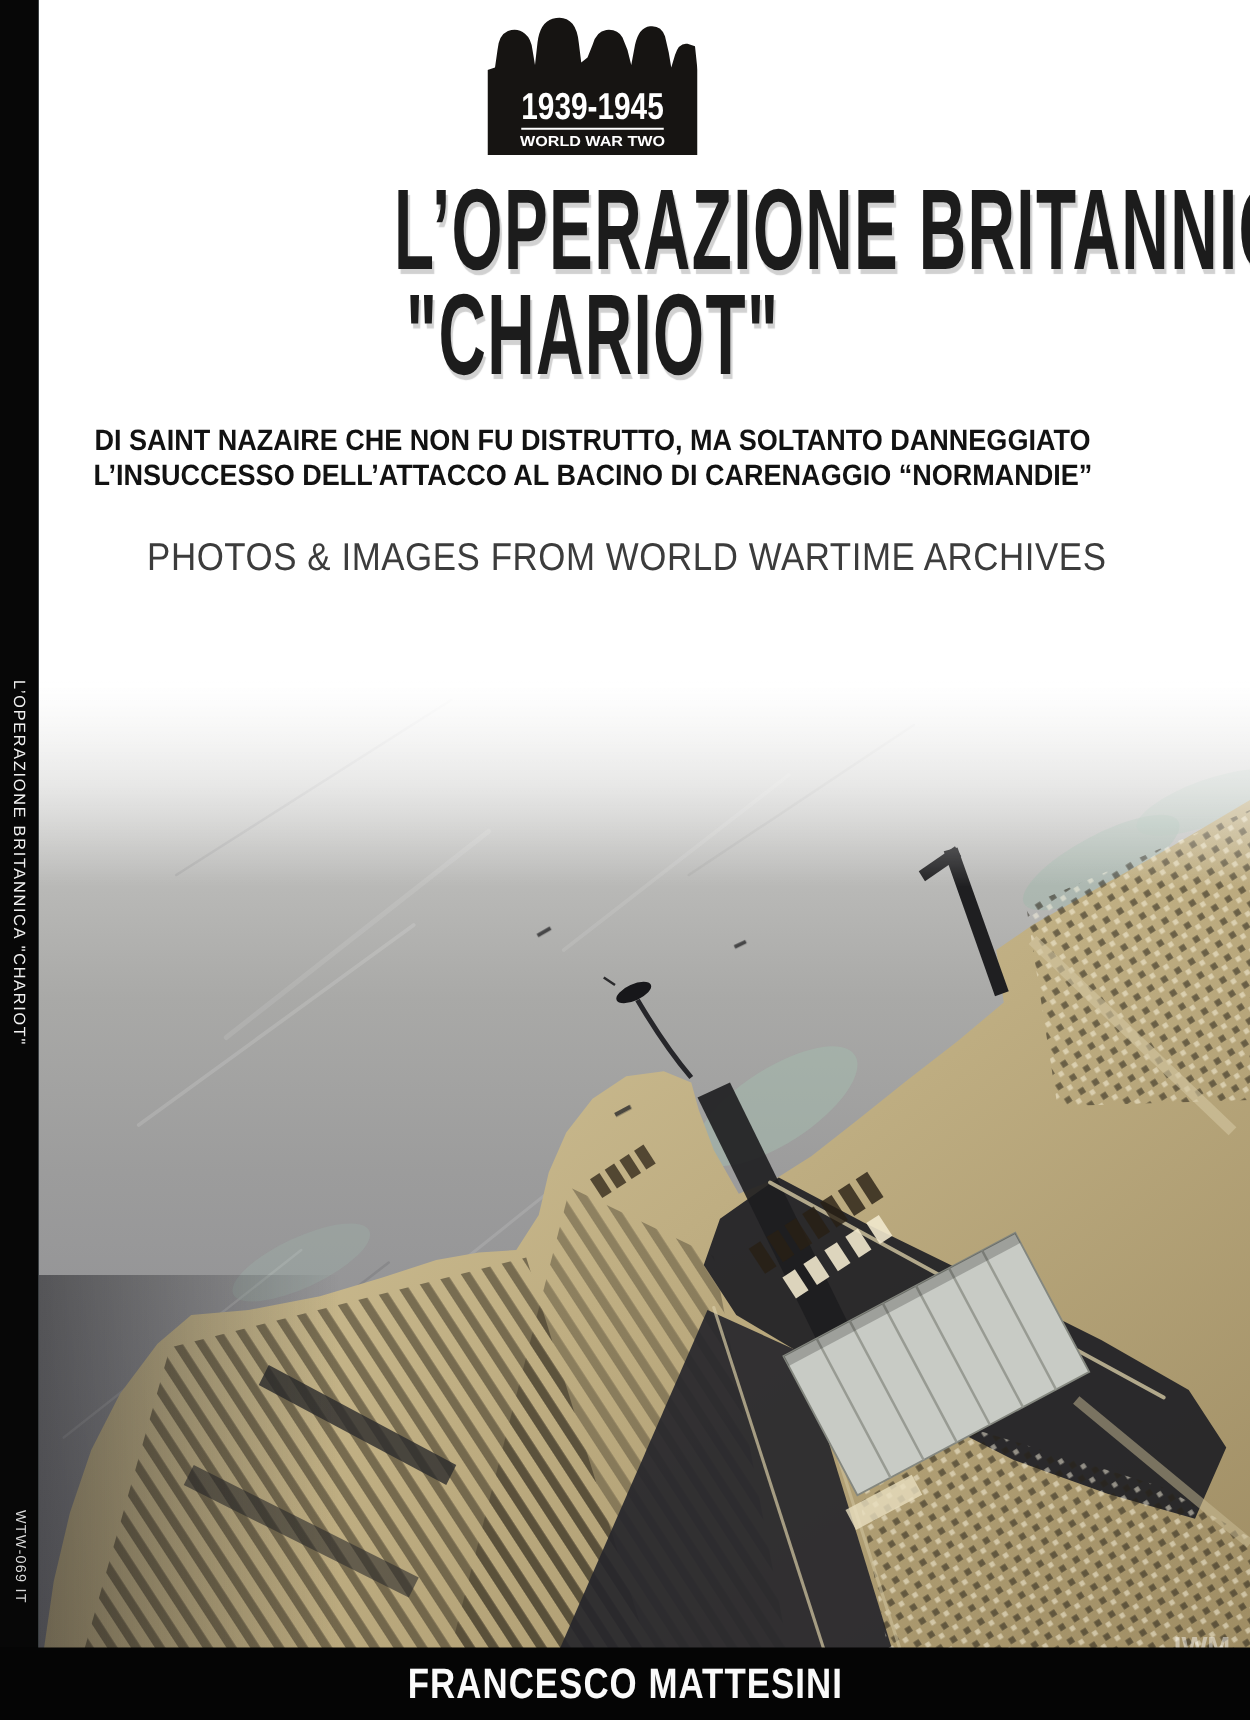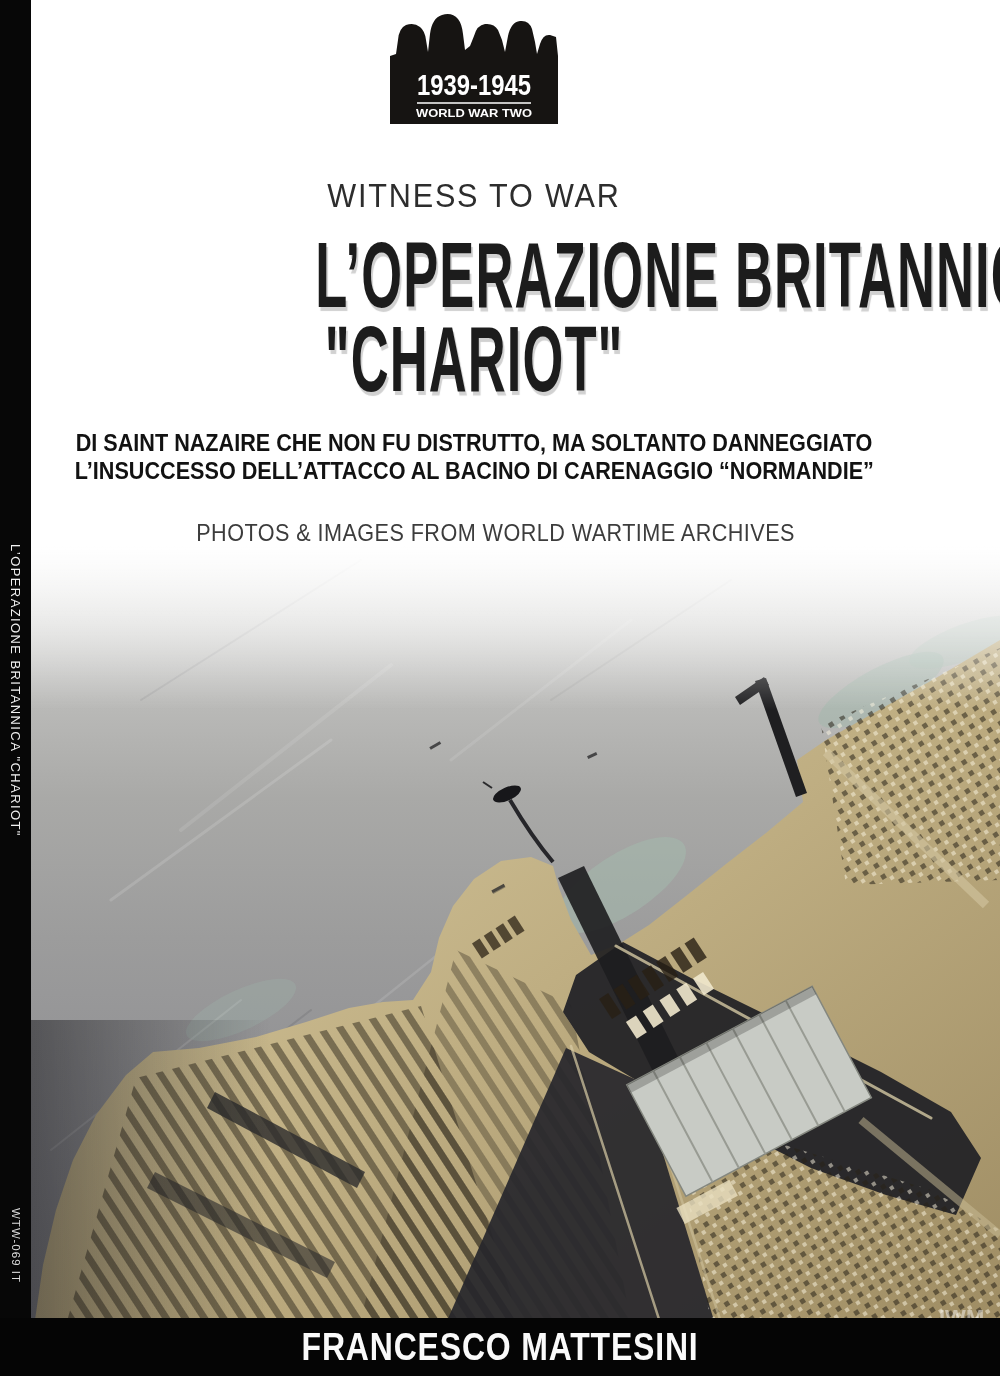--- a/index.html
+++ b/index.html
@@ -31,30 +31,30 @@
     margin-top:18px;font-weight:bold;font-size:92px;line-height:84px;color:#1c1c1c;
     letter-spacing:2px;
     text-shadow:3px 4px 1px rgba(90,90,90,.28);
   }
   .title .cond{transform:scaleX(.57);}
   .subtitle{
     margin-top:28px;font-weight:bold;font-size:23.5px;line-height:28px;color:#121212;
   }
   .subtitle .cond{transform:scaleX(.92);}
   .credit{
-    margin-top:34px;font-size:24px;color:#3c3c3c;letter-spacing:.5px;margin-left:44px;
+    margin-top:34px;font-size:31px;color:#3c3c3c;letter-spacing:.5px;margin-left:44px;
   }
   .credit .cond{transform:scaleX(.9);}
   
   .author-band{
     position:absolute;left:0;bottom:0;width:100%;height:58px;background:#050505;z-index:7;
     display:flex;align-items:center;justify-content:center;
   }
   .author{
-    color:#fafafa;font-weight:bold;font-size:39px;letter-spacing:1px;
+    color:#fafafa;font-weight:bold;font-size:34px;letter-spacing:1px;
   }
   .author .cond{transform:scaleX(.82);}
 </style>
 </head>
 <body>
 
 <div class="cover">
 
   <div class="spine">
     <div class="spine-text spine-title">L’OPERAZIONE BRITANNICA "CHARIOT"</div>
@@ -218,23 +218,20 @@
             L40,24 Q42,8 52,5 Q62,2 68,9 Q72,14 73,24 L75,40 L80,36 L84,26
             Q87,15 95,14 Q104,13 108,20 L112,30 L115,42 L118,26 Q121,12 130,11
             Q139,10 142,19 L145,32 L147,44 L150,34 Q153,24 160,25 L166,27 L168,46
             L168,114 Z"></path>
           <text x="84" y="85" text-anchor="middle" fill="#ffffff" font-family="Liberation Sans, sans-serif" font-weight="bold" font-size="30" textLength="114" lengthAdjust="spacingAndGlyphs">1939-1945</text>
           <line x1="27" y1="93" x2="141" y2="93" stroke="#ffffff" stroke-width="1.6"></line>
           <text x="84" y="107" text-anchor="middle" fill="#ffffff" font-family="Liberation Sans, sans-serif" font-weight="bold" font-size="11.5" textLength="116" lengthAdjust="spacingAndGlyphs">WORLD WAR TWO</text>
         </svg>
       </div>
 
-      <div class="series">
-        <span class="cond">WITNESS TO WAR</span>
-      </div>
 
       <div class="title">
         <div><span class="cond">L’OPERAZIONE BRITANNICA</span></div>
         <div><span class="cond">"CHARIOT"</span></div>
       </div>
 
       <div class="subtitle">
         <div><span class="cond">DI SAINT NAZAIRE CHE NON FU DISTRUTTO, MA SOLTANTO DANNEGGIATO</span></div>
         <div><span class="cond">L’INSUCCESSO DELL’ATTACCO AL BACINO DI CARENAGGIO “NORMANDIE”</span></div>
       </div>

